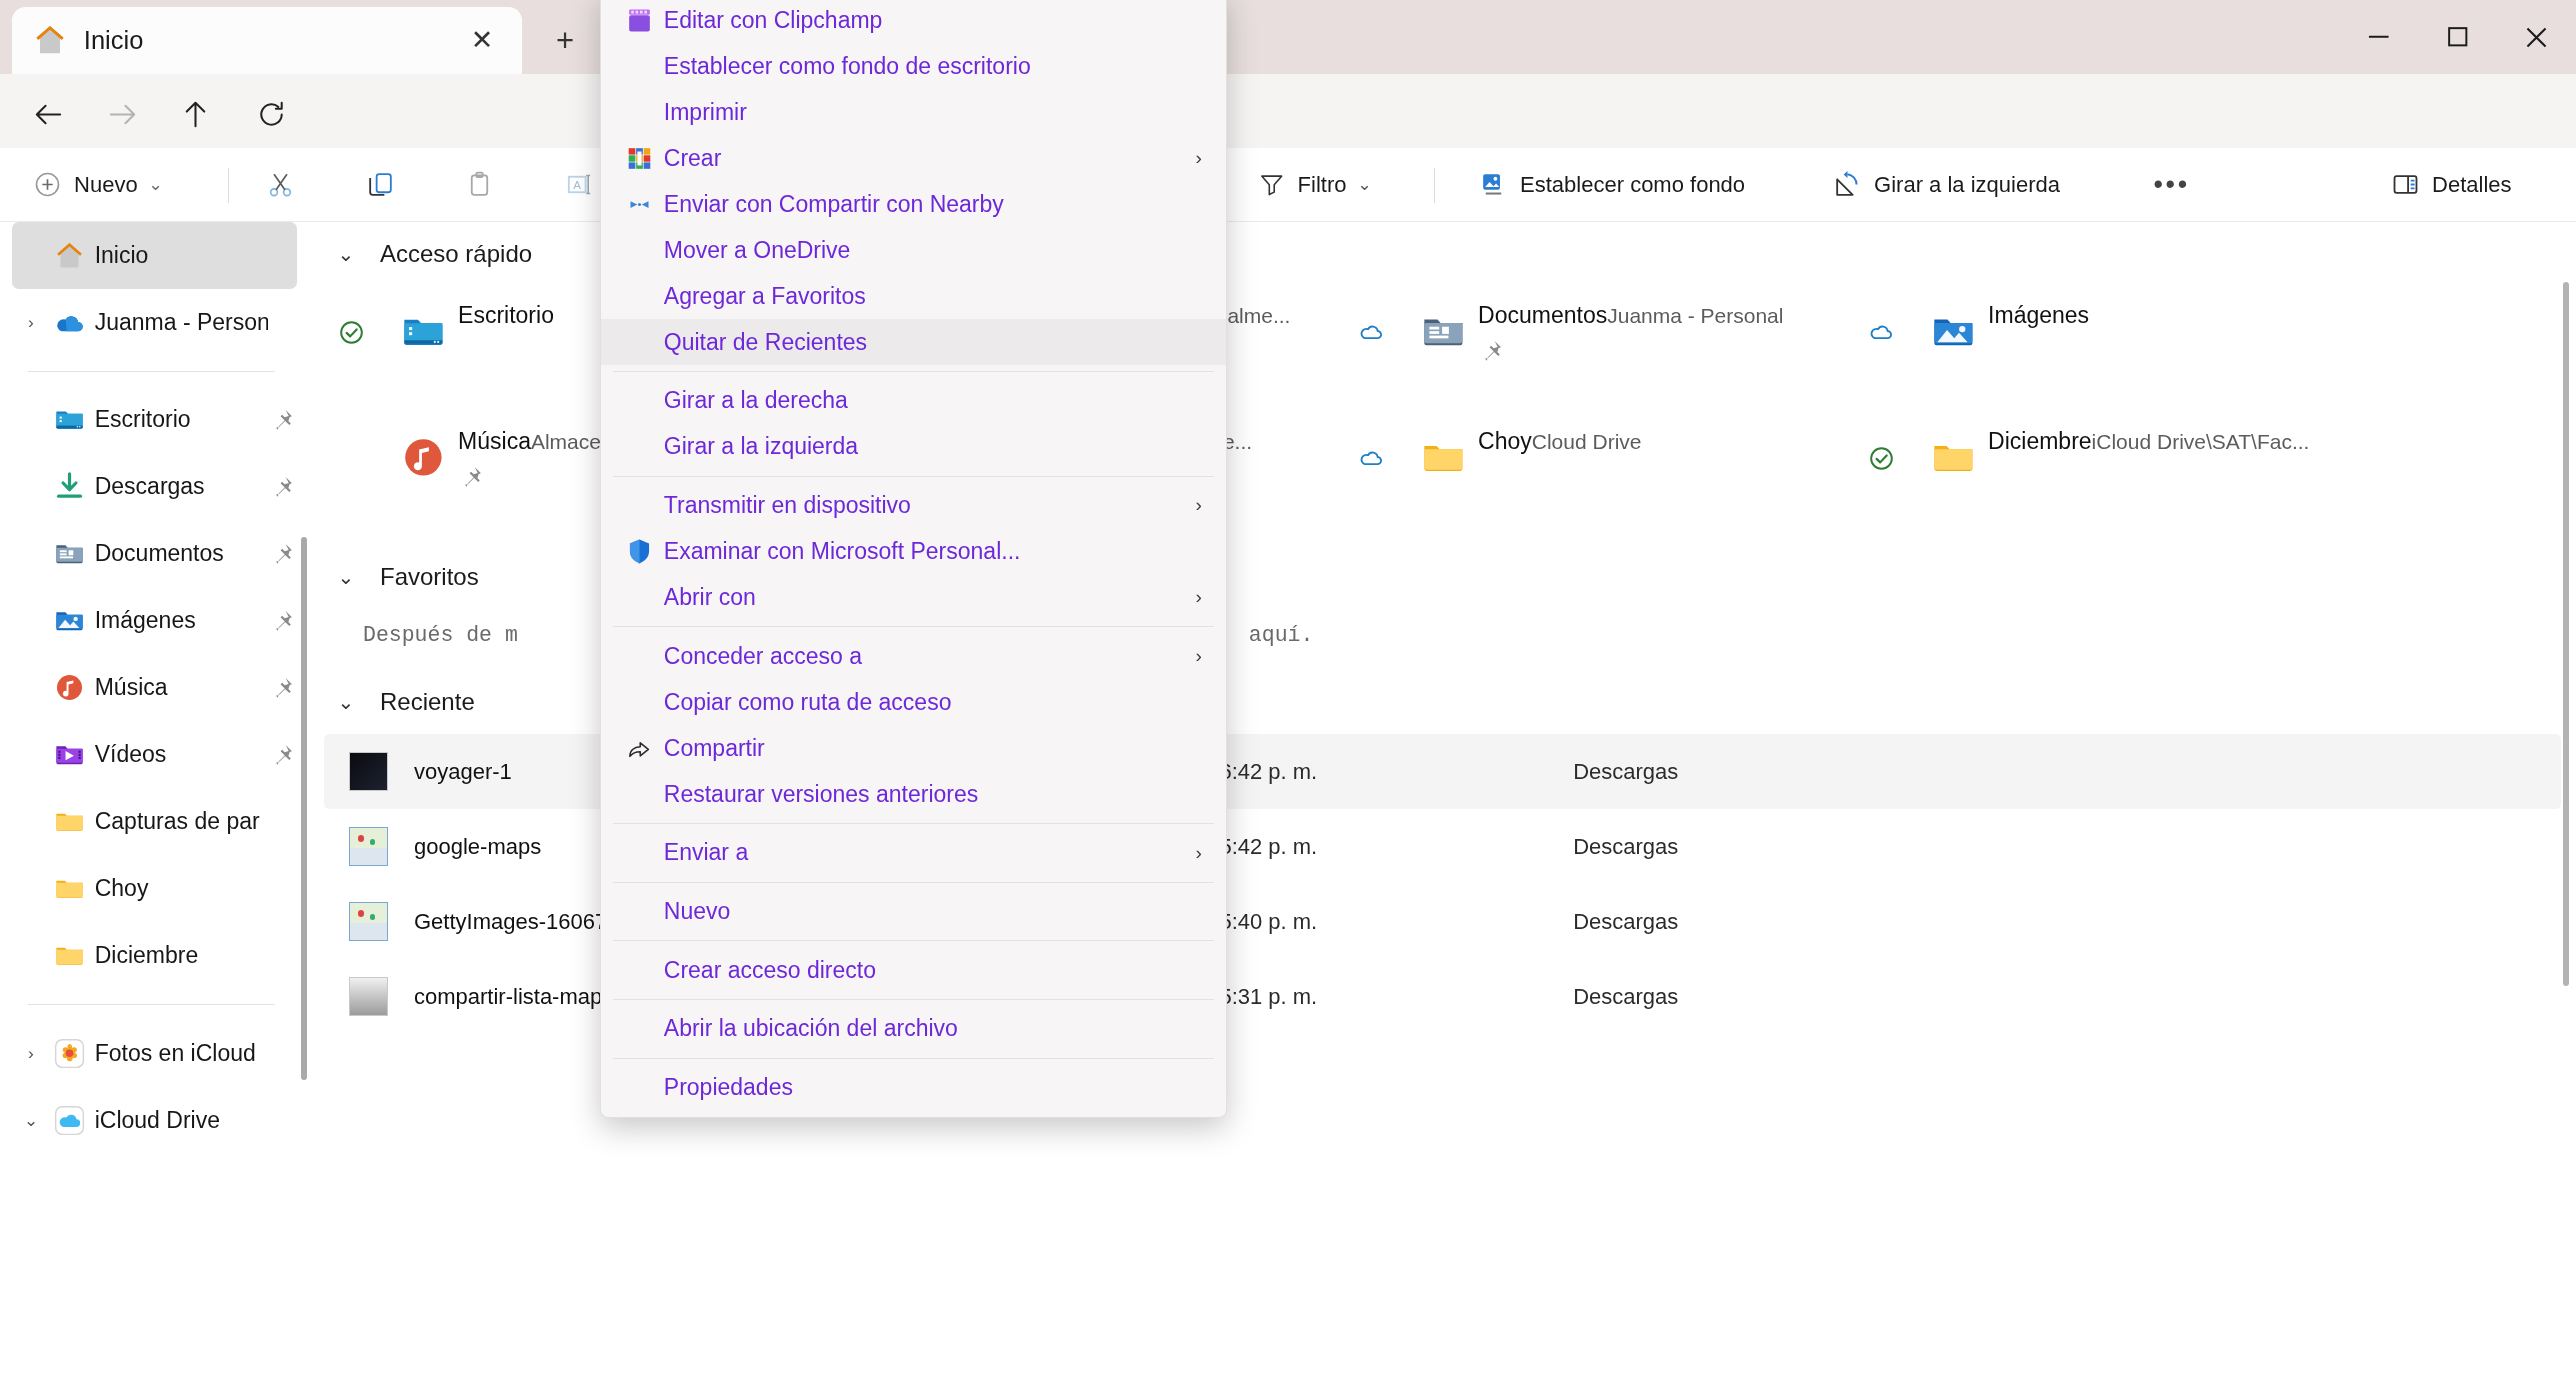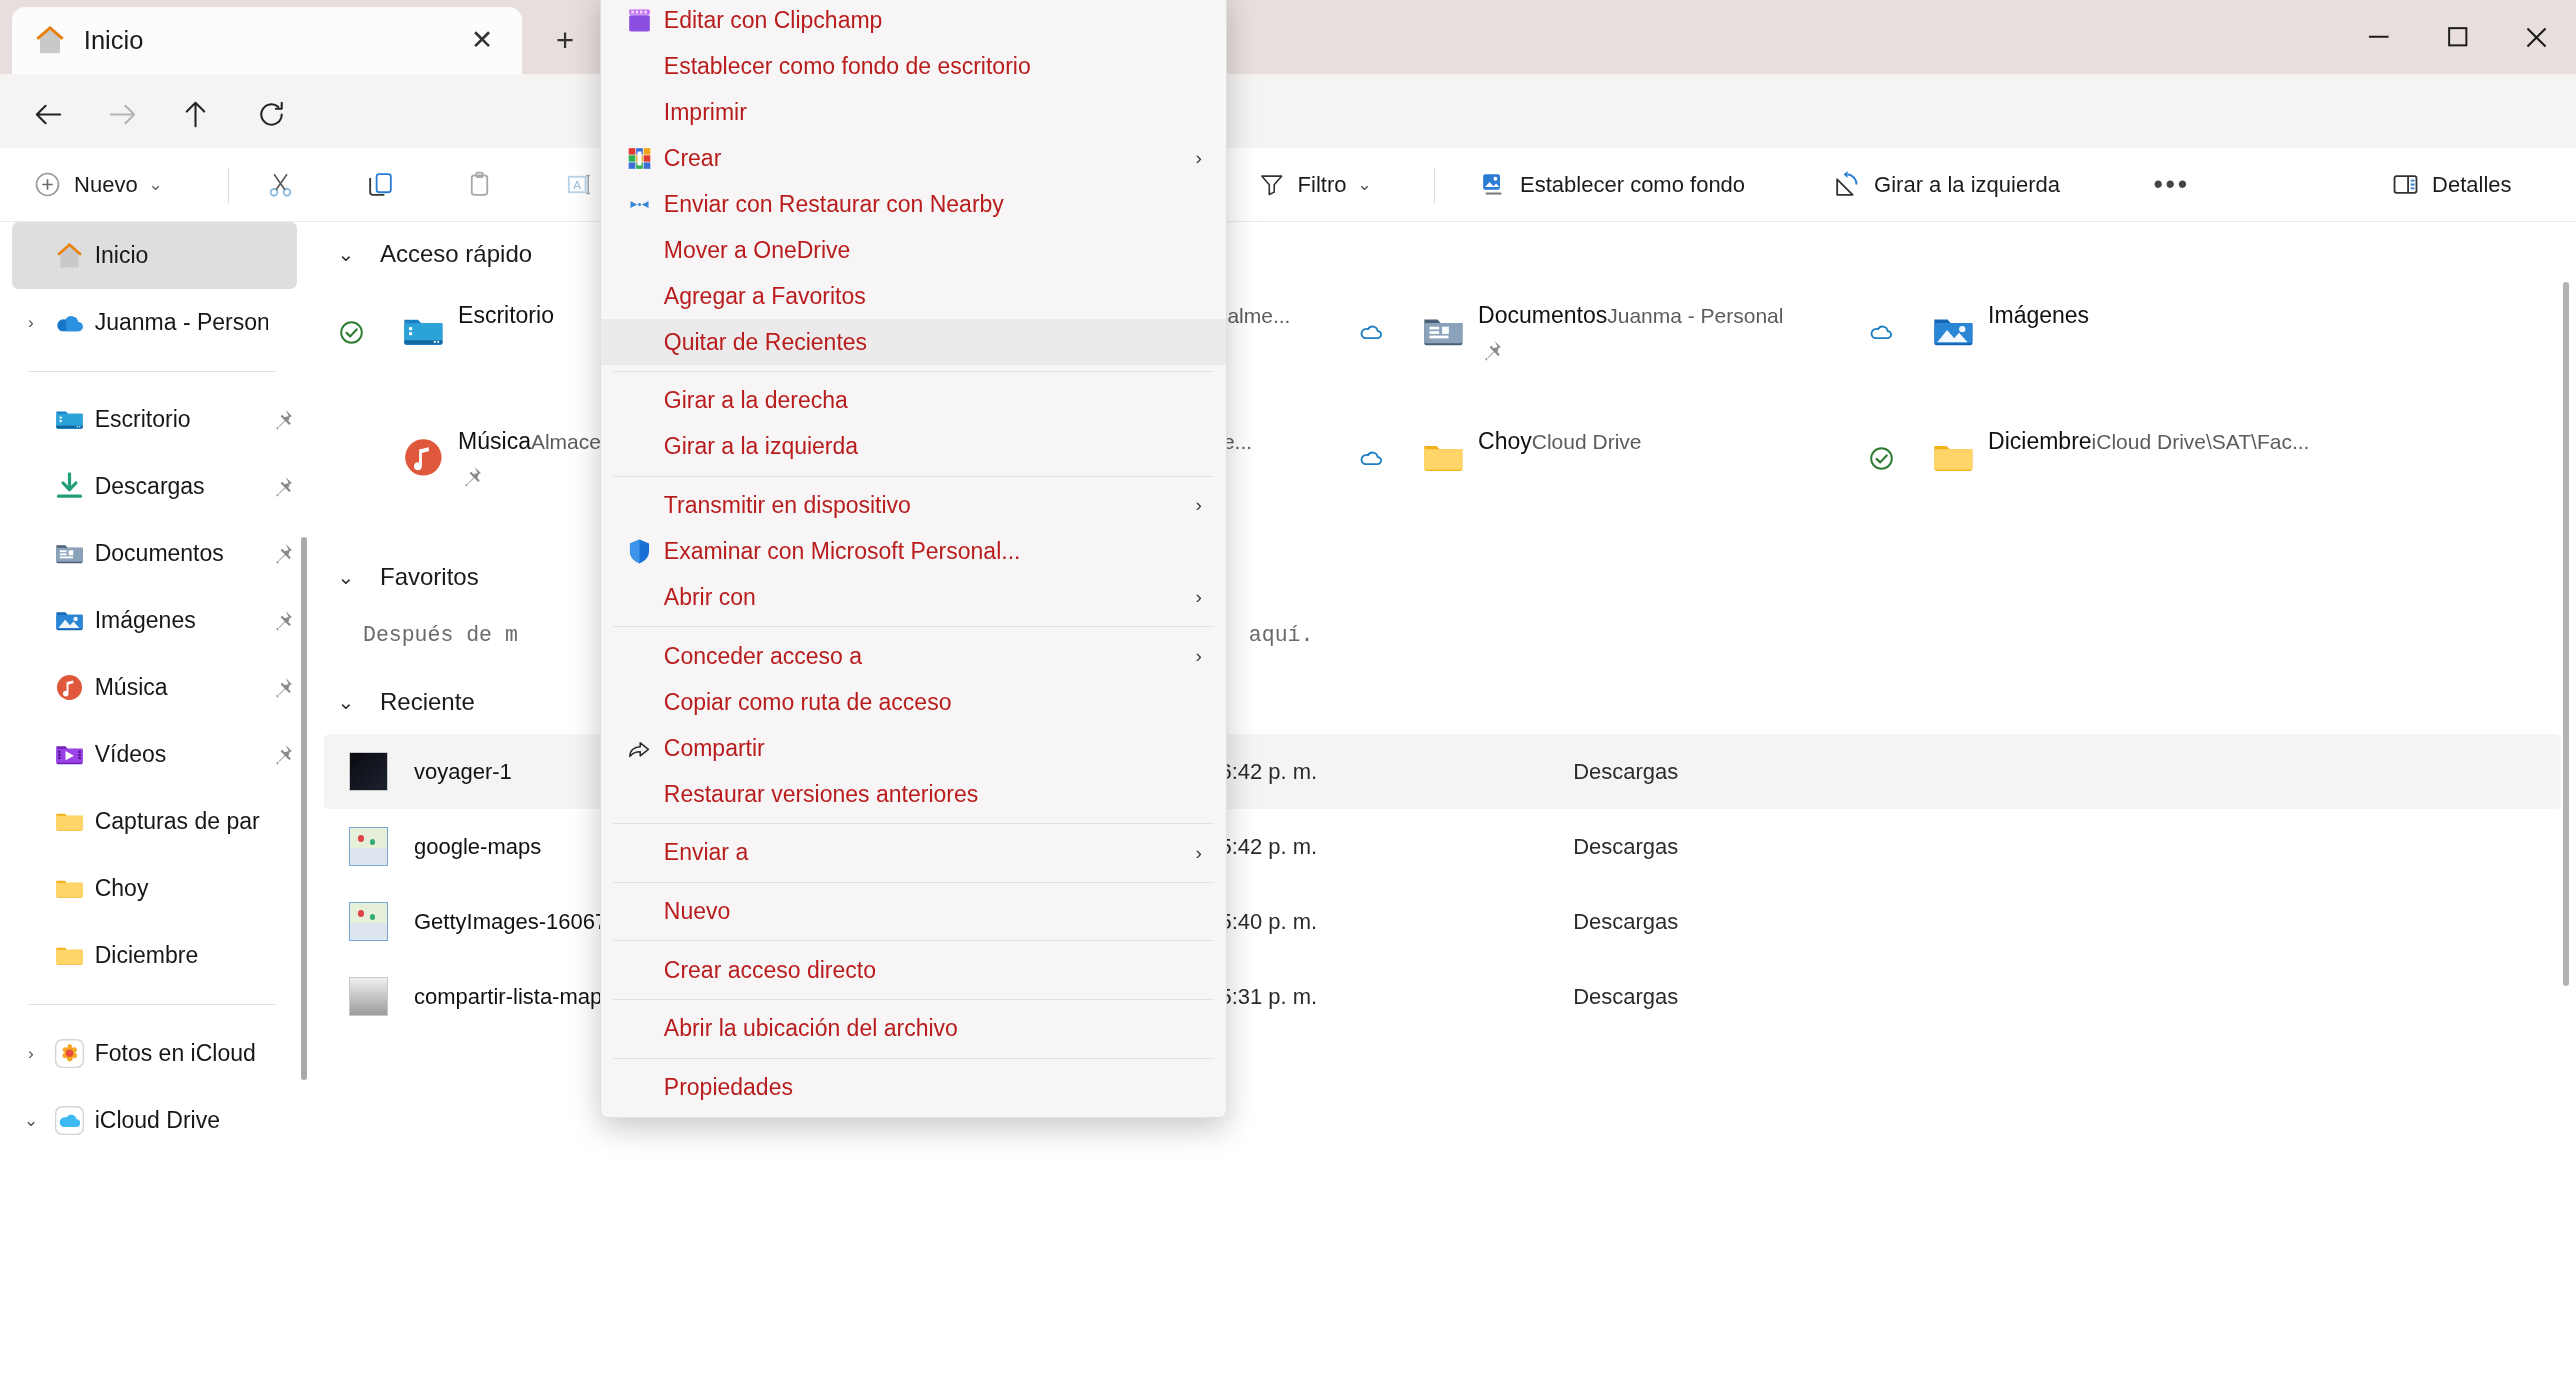--- a/index.html
+++ b/index.html
@@ -124,21 +124,21 @@
   
   .ctxmenu {
     position:absolute; left:600px; top:-9.4px; width:627px;
     background:#f7f5f5; border:0.7px solid #e2dfdf; border-radius:8px;
     box-shadow: 0 9.4px 31px rgba(0,0,0,0.22);
     padding:5.4px 0 6.7px 0; z-index:50;
   }
   .mi { height:46px; display:flex; align-items:center; padding:0 17.4px 0 14.8px; position:relative; }
   .mi.hl { background:#eceaea; }
   .mi-ico { width:48px; flex:0 0 48px; display:flex; align-items:center; justify-content:center; }
-  .mi-label { font-size:23px; color:#b91c1c; flex:1; white-space:nowrap; }
+  .mi-label { font-size:23px; color:#6d28d9; flex:1; white-space:nowrap; }
   .mi-arrow { font-size:19px; color:#3a3a3a; padding-right:6.7px; }
   .mi-sep { height:0.7px; background:#e4e1e1; margin:6px 12px; }
 
   
   .ic { display:block; }
 </style>
 </head>
 <body>
 
 <div id="app">
@@ -749,21 +749,21 @@
         <span class="mi-label">Crear</span>
         <span class="mi-arrow">›</span>
       </div>
       <div class="mi">
         <span class="mi-ico">
           <svg class="ic" width="27" height="27" viewBox="0 0 24 24">
             <path d="M4 9l6 3-6 3zM20 9l-6 3 6 3z" fill="#3a86d8"></path>
             <circle cx="12" cy="12" r="1.4" fill="#3a86d8"></circle>
           </svg>
         </span>
-        <span class="mi-label">Enviar con Restaurar con Nearby</span>
+        <span class="mi-label">Enviar con Compartir con Nearby</span>
       </div>
       <div class="mi">
         <span class="mi-ico"></span>
         <span class="mi-label">Mover a OneDrive</span>
       </div>
       <div class="mi">
         <span class="mi-ico"></span>
         <span class="mi-label">Agregar a Favoritos</span>
       </div>
       <div class="mi hl">

